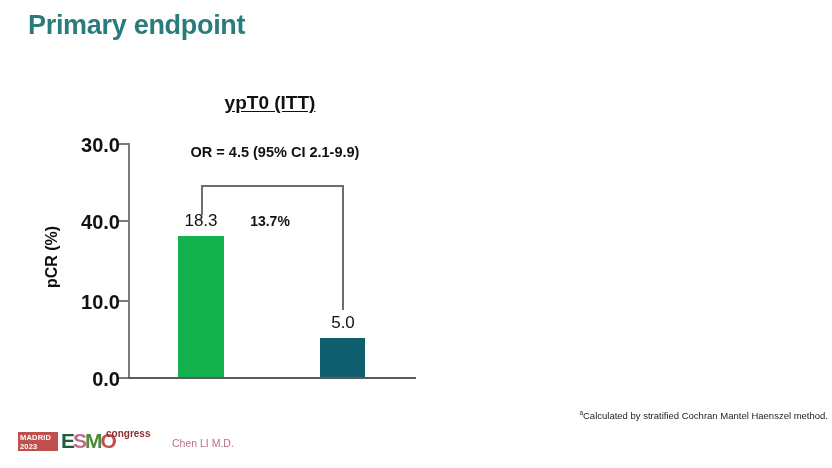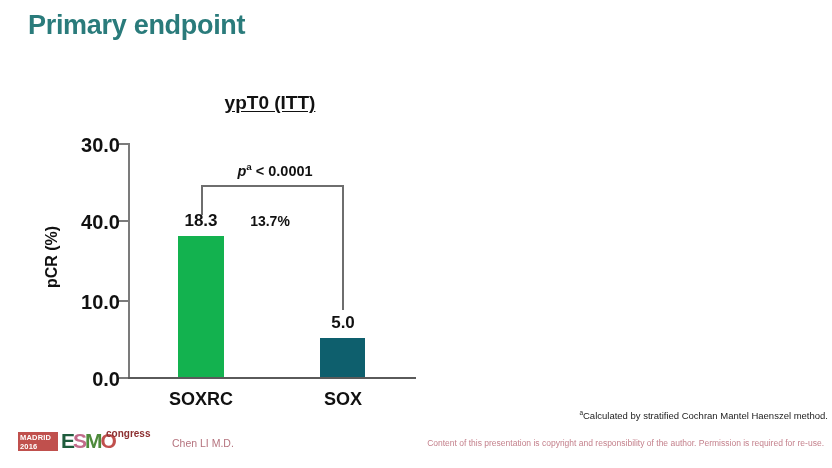--- a/index.html
+++ b/index.html
@@ -41,21 +41,21 @@
     white-space: nowrap;
   }
   .tickmark { position: absolute; background: #7b7b7b; }
   .axis-v { position: absolute; background: #7b7b7b; }
   .axis-h { position: absolute; background: #5a5a5a; }
   .bar { position: absolute; }
   .bar.green { background: #13b24f; }
   .bar.teal  { background: #0e5f6d; }
   .bar-value {
     position: absolute; text-align: center;
-    font-weight: bold; color: #111; white-space: nowrap;
+    font-weight: normal; color: #111; white-space: nowrap;
   }
   .cat-label {
     position: absolute; text-align: center;
     font-weight: bold; color: #111; white-space: nowrap;
   }
 
   
   #main-chart { left: 0; top: 0; width: 440px; height: 420px; }
   #main-chart .chart-title { left: 120px; top: 92px; width: 300px; font-size: 19px; }
   #main-chart .ylabel { left: 12px; top: 248px; width: 80px; font-size: 16px; }
@@ -148,24 +148,22 @@
 
     <div class="axis-v"></div>
     <div class="axis-h"></div>
 
     <div class="bar green" style="left:178px; top:236px; width:46px; height:141px;"></div>
     <div class="bar teal" style="left:320px; top:338px; width:45px; height:39px;"></div>
 
     <div class="bar-value" style="left:161px; top:211px;">18.3</div>
     <div class="bar-value" style="left:303px; top:313px;">5.0</div>
 
-    <div class="cat-label" style="left:141px;">SOXRC</div>
-    <div class="cat-label" style="left:283px;">SOX</div>
-
-    <div class="annot" id="annot-p"><span class="ital">p</span><sup>a</sup><span> &lt; 0.0001</span></div>
+
+    <div class="annot" id="annot-or">OR = 4.5 (95% CI 2.1-9.9)</div>
 
     <div class="brk" id="brk-top"></div>
     <div class="brk" id="brk-left"></div>
     <div class="brk" id="brk-right"></div>
 
     <div class="annot" id="annot-diff-value">13.7%</div>
   </div>
 
   <div class="chart chart-sm" id="chart-surgery">
     
@@ -217,24 +215,23 @@
     
     
 
     
     
   </div>
 
   <div id="footnote"><sup>a</sup><span>Calculated by stratified Cochran Mantel Haenszel method.</span></div>
 
   <div id="presenter">Chen LI M.D.</div>
-  <div id="footer-rights">Content of this presentation is copyright and responsibility of the author. Permission is required for re-use.</div>
 
   <div id="esmo-logo">
     <div class="madrid-box">
       <div>MADRID</div>
-      <div>2016</div>
+      <div>2023</div>
     </div>
     <div class="esmo-word"><span class="l1">E</span><span class="l2">S</span><span class="l3">M</span><span class="l4">O</span></div>
     <div class="congress-word">congress</div>
   </div>
 
 </div>
 
 </body></html>

